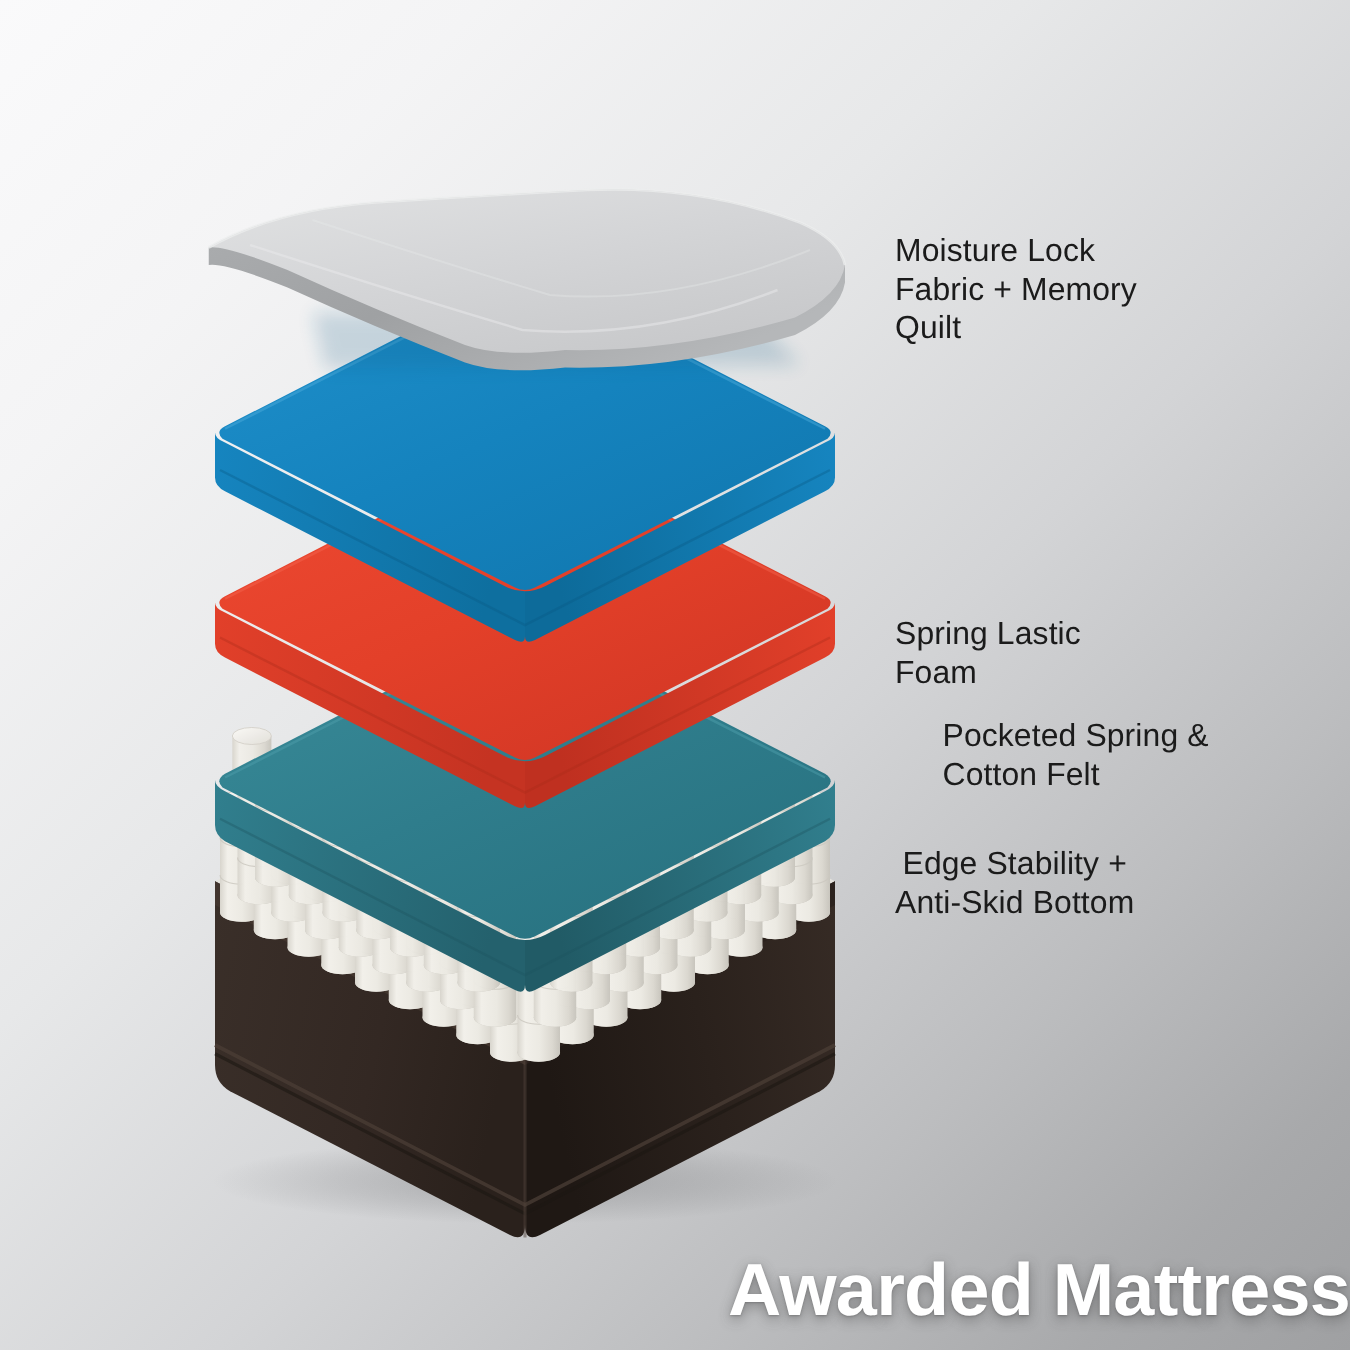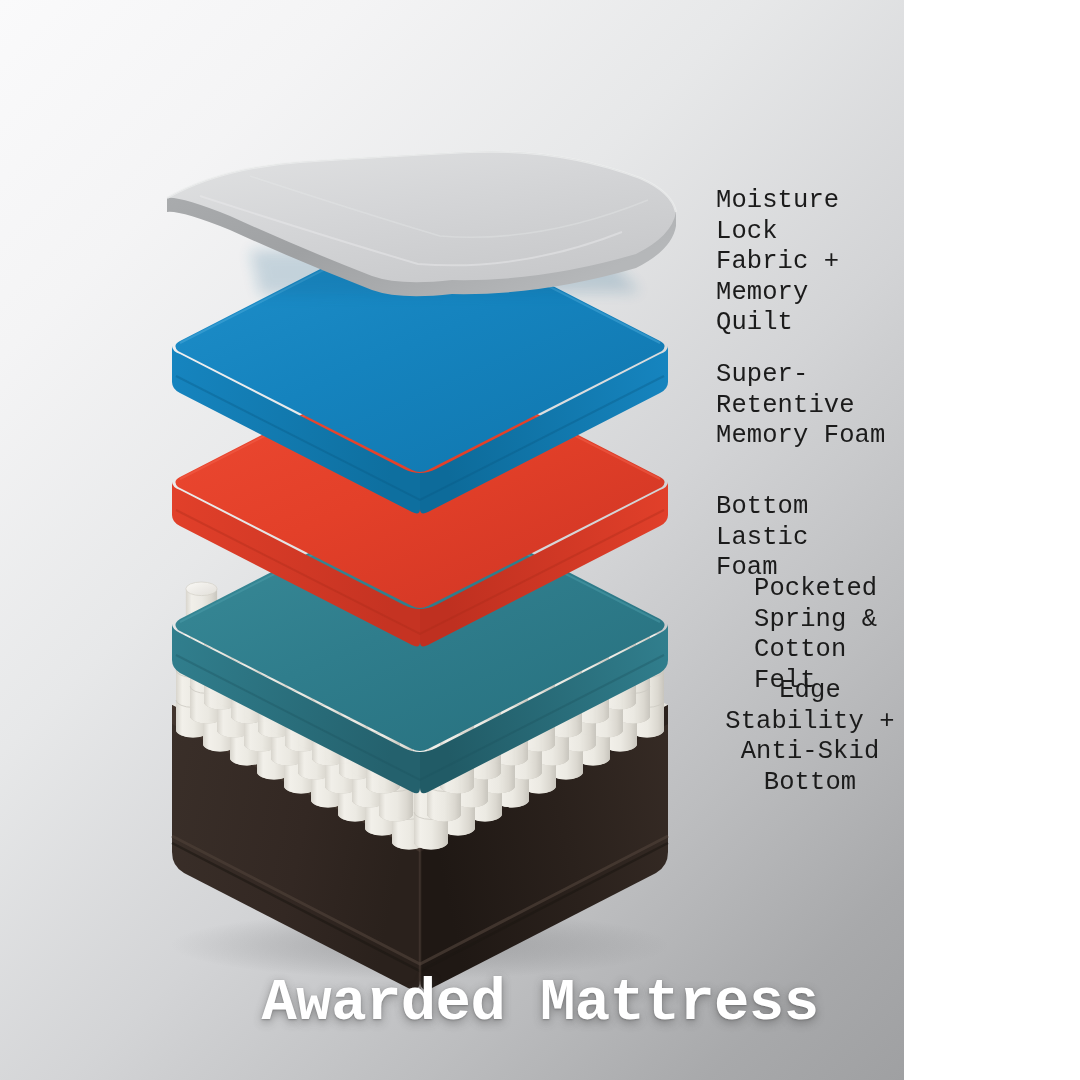--- a/index.html
+++ b/index.html
@@ -2,24 +2,24 @@
 <html><head>
 <meta charset="utf-8">
 <style>
   html, body {
     margin: 0;
     padding: 0;
     background: #ffffff;
   }
   #stage {
     position: relative;
-    width: 904px;
+    width: 1080px;
     height: 1080px;
     overflow: hidden;
-    font-family: Liberation Mono, monospace;
+    font-family: Liberation Sans, sans-serif;
     background: linear-gradient(135deg,
                 #fafafb 0%,
                 #f4f4f5 18%,
                 #e7e8e9 38%,
                 #d3d4d6 58%,
                 #bcbdbf 76%,
                 #a8a9ab 90%,
                 #9fa0a2 100%);
   }
 
@@ -41,23 +41,23 @@
     letter-spacing: 0.1px;
     font-weight: 400;
     white-space: pre-line;
     text-rendering: optimizeLegibility;
   }
 
   
   #title {
     position: absolute;
     left: 0;
-    top: 972px;
+    top: 1000px;
     width: 1080px;
-    text-align: center;
+    text-align: right;
     color: #ffffff;
     font-size: 59px;
     line-height: 64px;
     font-weight: 700;
     letter-spacing: -0.6px;
     text-shadow: 0 3px 10px rgba(60,60,60,0.45),
                  0 1px 2px rgba(60,60,60,0.35);
   }
 </style>
 </head>
@@ -369,24 +369,22 @@
       <path d="M250,176 Q360,212 440,236 Q540,244 648,200" fill="none" stroke="#e9eaeb" stroke-width="1.6" opacity="0.35"></path>
 
       <path d="M167,198 Q220,168 300,162 Q390,156 470,152 Q560,148 640,178 Q672,192 676,212" fill="none" stroke="#eceded" stroke-width="2.2" opacity="0.75"></path>
     </g>
   </svg>
 
   <div class="label" style="left:716px; top:186px;">Moisture Lock
 Fabric + Memory
 Quilt</div>
 
-  <div class="label" style="left:716px; top:360px;">Super-Retentive
-Memory Foam</div>
-
-  <div class="label" style="left:716px; top:492px;">Bottom Lastic
+
+  <div class="label" style="left:716px; top:492px;">Spring Lastic
 Foam</div>
 
   <div class="label" style="left:754px; top:574px;">Pocketed Spring &amp;
 Cotton Felt</div>
 
   <div class="label" style="left:716px; top:676px;text-align:center;">Edge Stability +
 Anti-Skid Bottom</div>
 
   <div id="title">Awarded Mattress</div>
 

